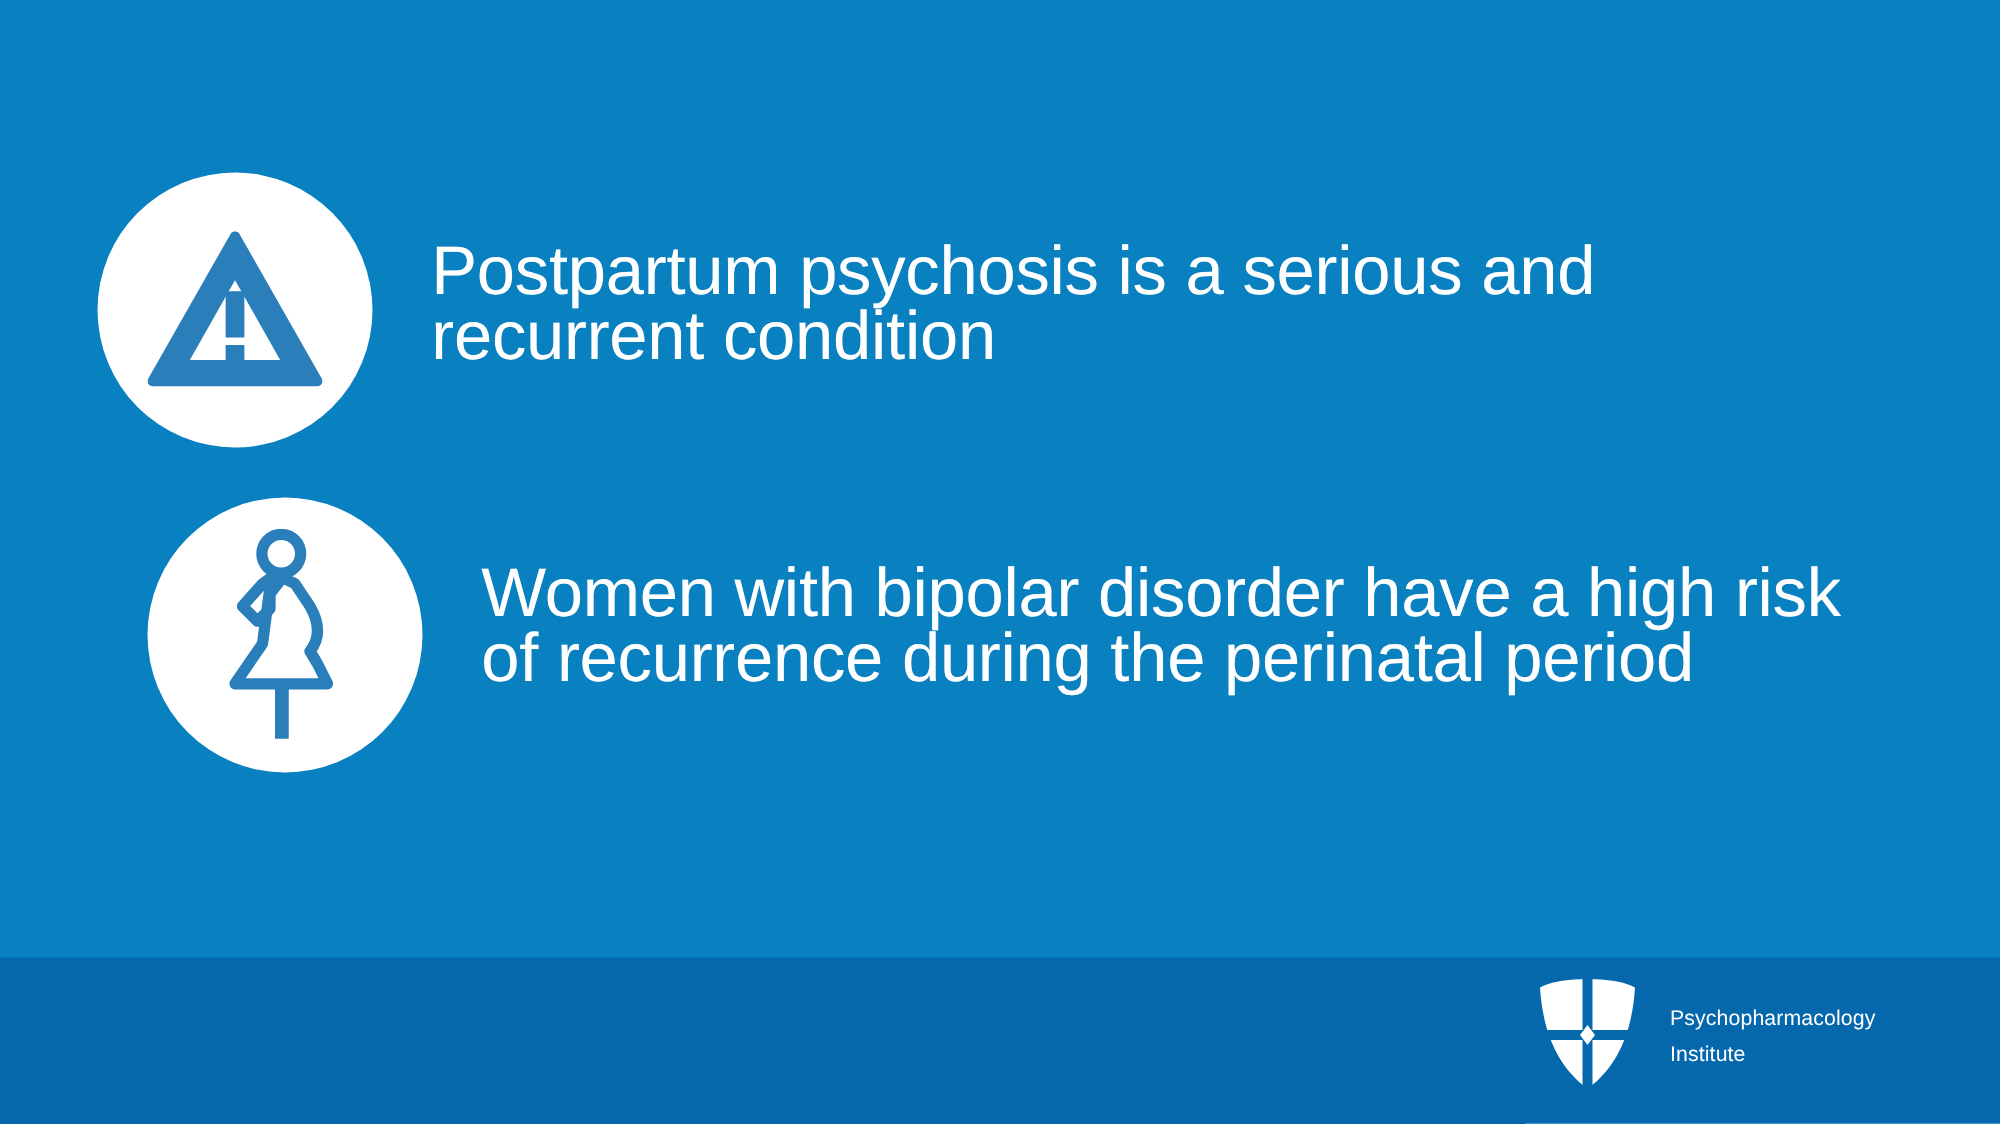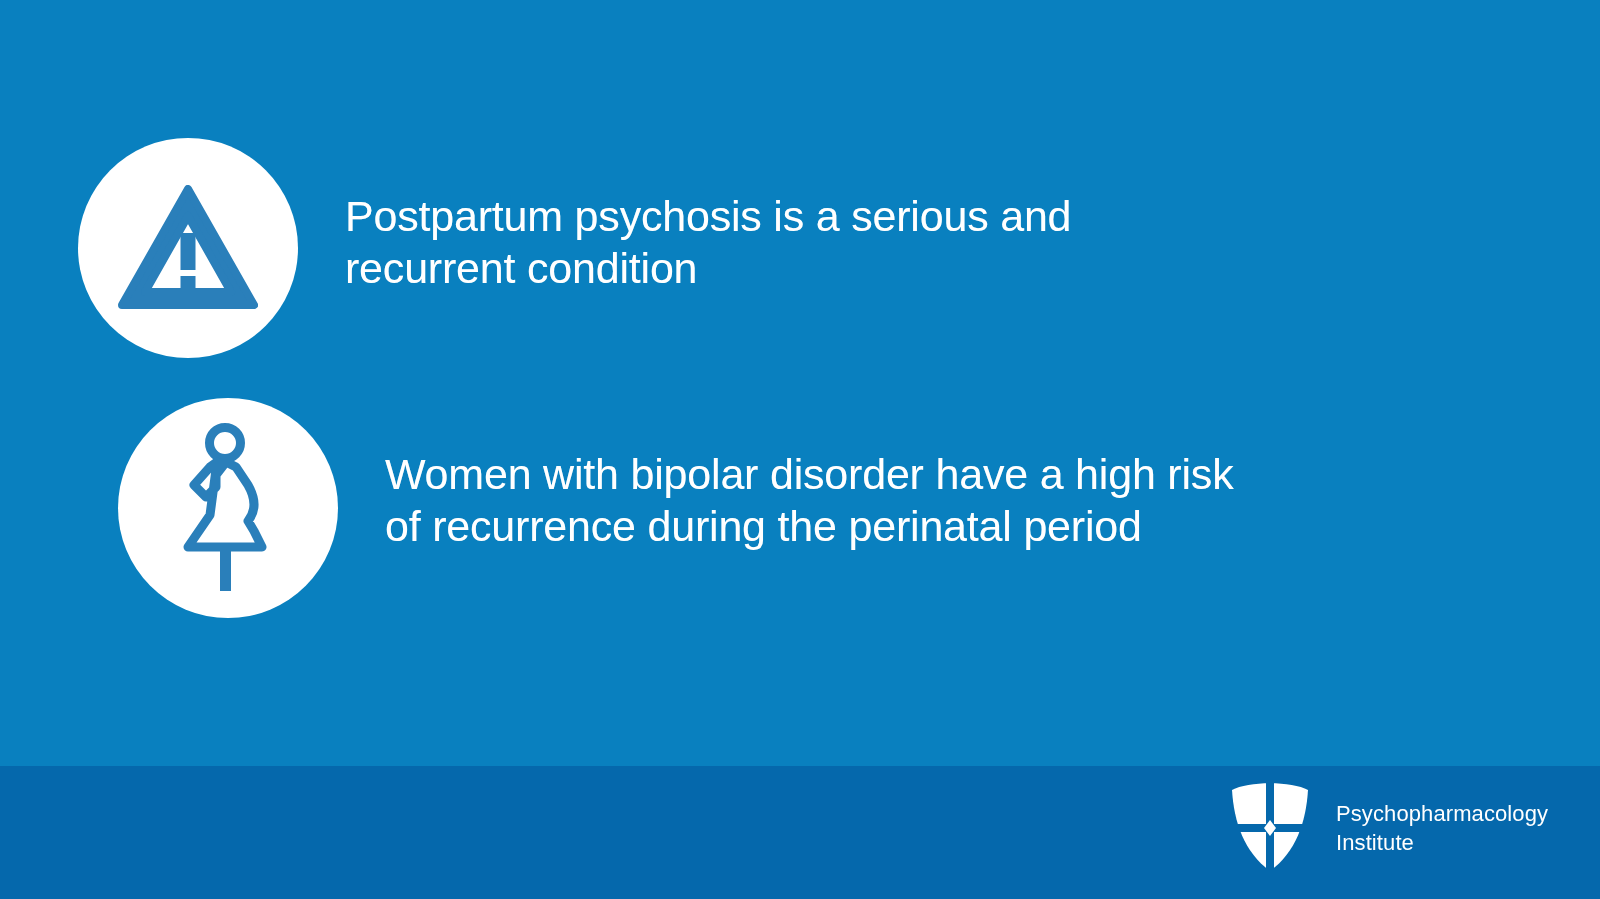--- a/index.html
+++ b/index.html
@@ -49,21 +49,21 @@
     display: flex;
     align-items: center;
     justify-content: center;
   }
   .icon-circle svg { display: block; }
 
   .bullet-text {
     position: absolute;
     left: 345px;
     color: #ffffff;
-    font-size: 43px;
+    font-size: 55px;
     line-height: 52px;
     letter-spacing: -0.2px;
     font-weight: 400;
     white-space: pre-line;
     text-shadow: 0 0 0.4px rgba(255,255,255,0.35);
   }
   #bullet-text-0 { top: 52px; }
   #bullet-text-1 { top: 50px; }
 
   
@@ -71,21 +71,21 @@
     position: absolute;
     left: 1228px;
     top: 778px;
     display: flex;
     align-items: center;
   }
   #logo-shield { display: block; }
   #logo-wordmark {
     margin-left: 24px;
     color: #ffffff;
-    font-size: 22px;
+    font-size: 17px;
     line-height: 29px;
     font-weight: 400;
     white-space: pre-line;
     letter-spacing: 0.1px;
   }
 </style>
 </head>
 <body>
 
 <div id="slide">

